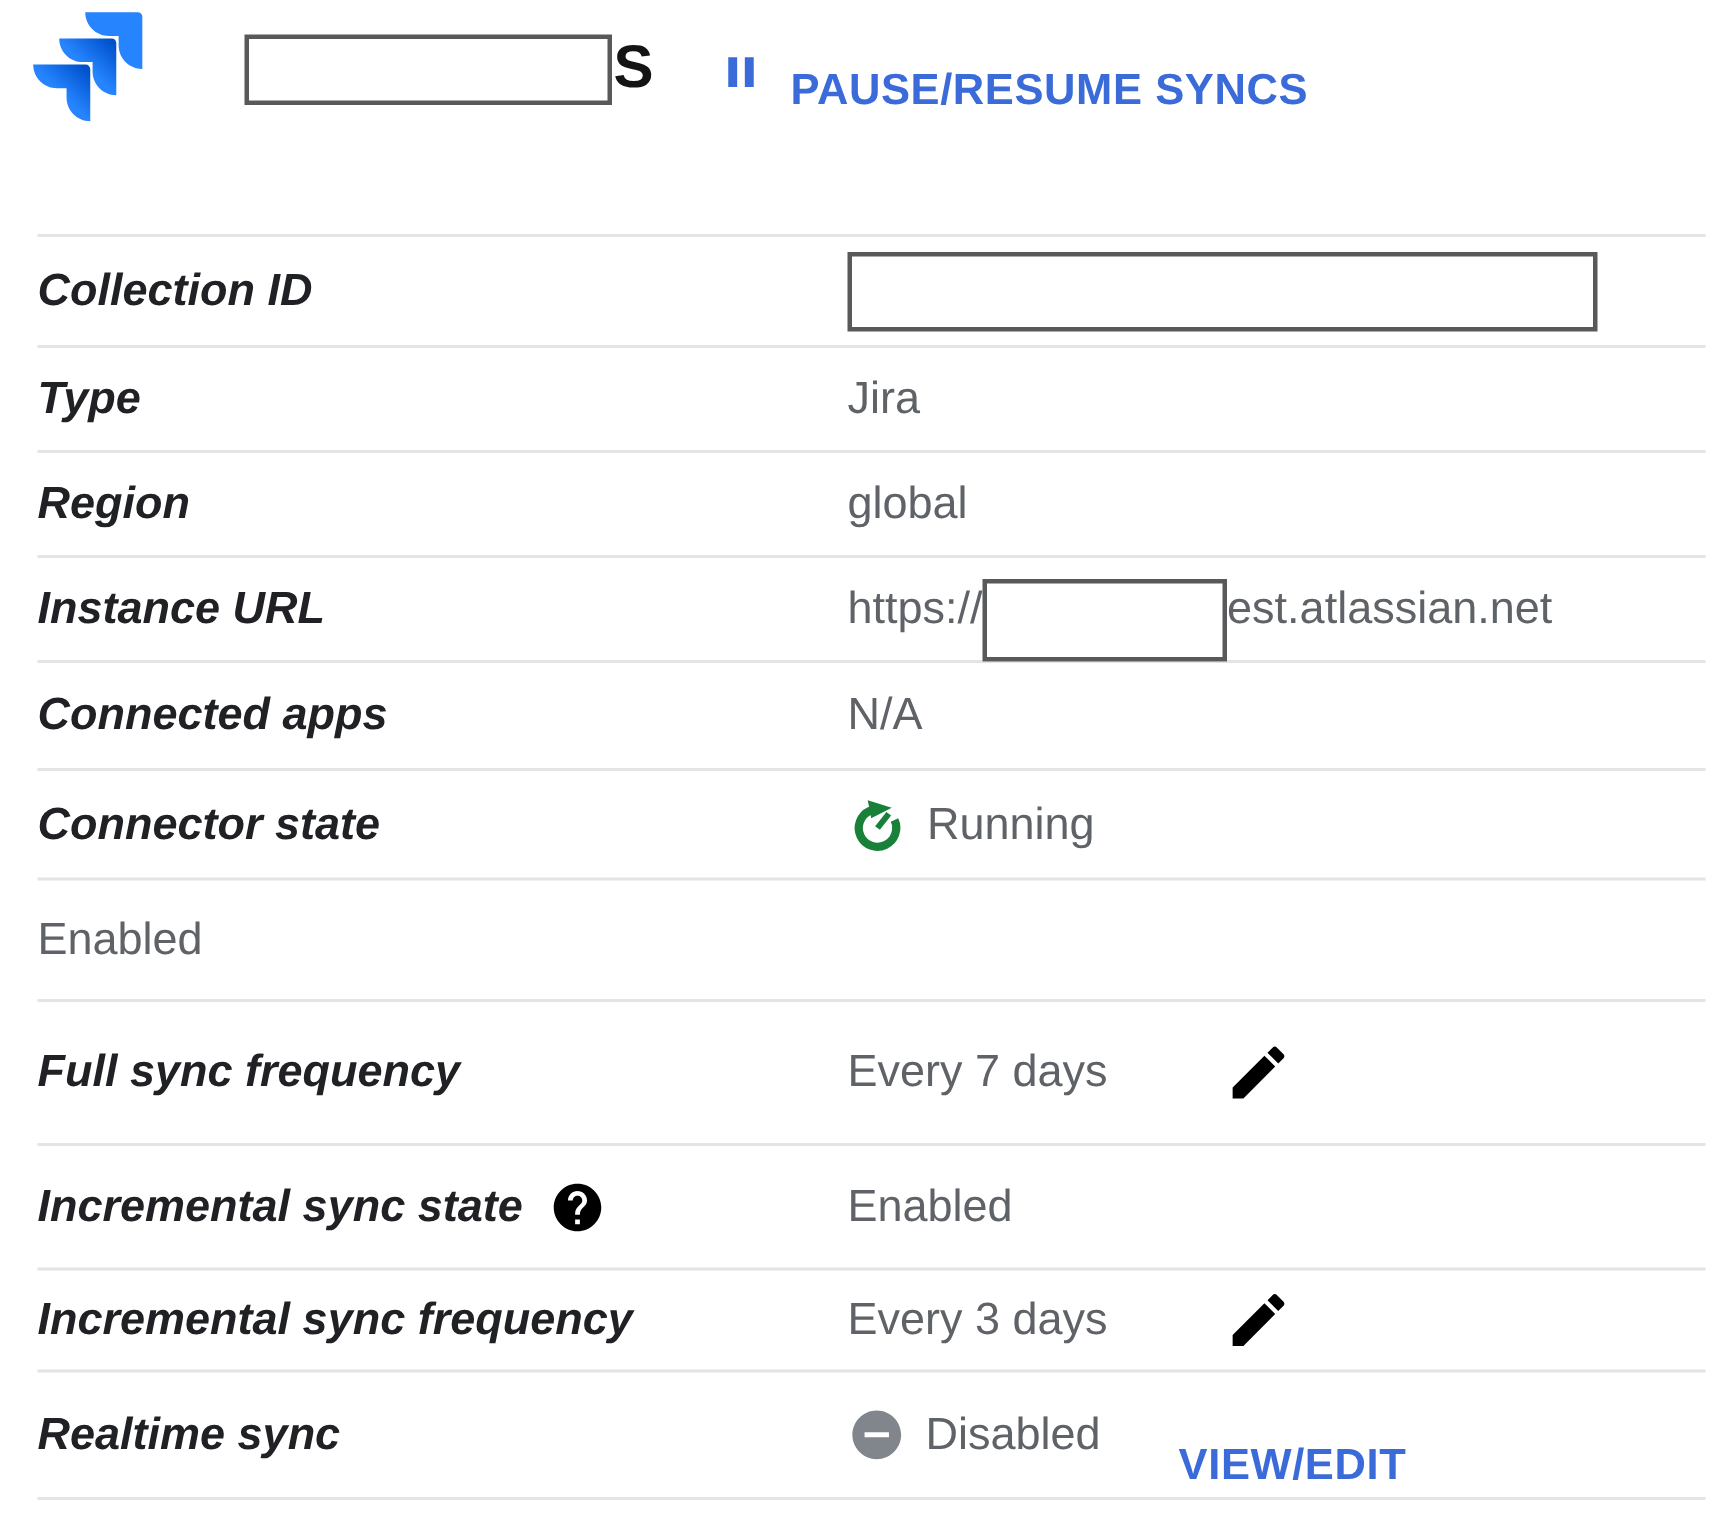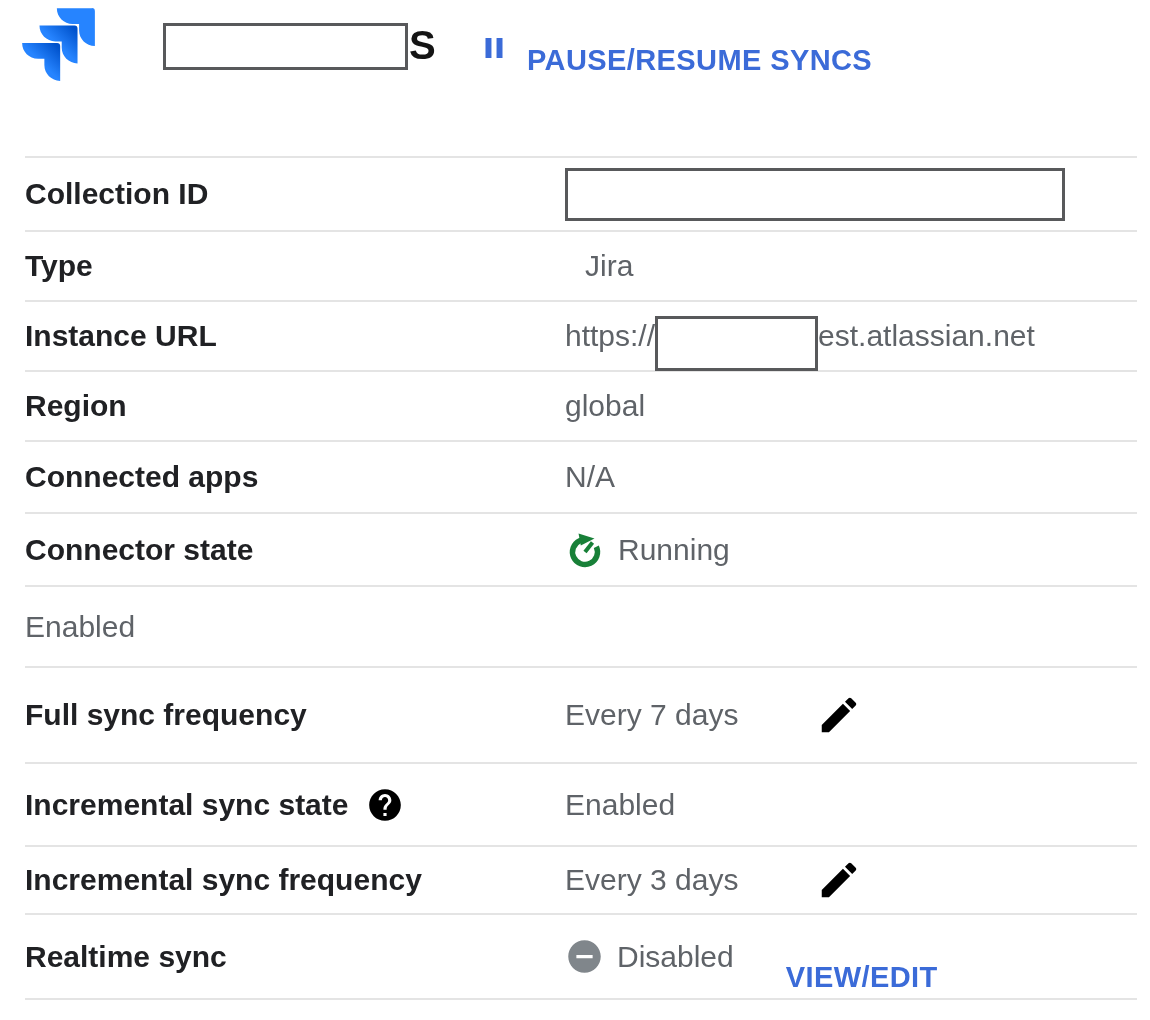--- a/index.html
+++ b/index.html
@@ -29,32 +29,32 @@
   }
   .pause-icon svg { display:block; }
   .pause-label {
     font-size:29px; font-weight:bold; color:#3b6bd8; letter-spacing:0.4px; white-space:nowrap;margin-top:24px;
   }
 
   
   .table { margin:0 13px 0 25px; border-top:2px solid #e4e4e4; }
   .row { display:flex; align-items:center; border-bottom:2px solid #e4e4e4; }
   .row:nth-child(1){ height:74px; }
-  .row:nth-child(2){ height:70px;gap:20px; }
+  .row:nth-child(2){ height:70px; }
   .row:nth-child(3){ height:70px; }
   .row:nth-child(4){ height:70px; }
   .row:nth-child(5){ height:72px; }
   .row:nth-child(6){ height:73px; }
   .row:nth-child(7){ height:81px; }
   .row:nth-child(8){ height:96px; }
   .row:nth-child(9){ height:83px; }
   .row:nth-child(10){ height:68px; }
   .row:nth-child(11){ height:85px; }
 
-  .label-cell { width:540px; flex-shrink:0; display:flex; align-items:center; gap:18px; }
+  .label-cell { width:540px; flex-shrink:0; display:flex; align-items:center; gap:18px;font-style:italic; }
   .label { font-size:30px; font-weight:bold; color:#202124; white-space:nowrap; }
   .help-icon { display:inline-flex; cursor:pointer; }
   .help-icon svg { display:block; }
 
   .value-cell { display:flex; align-items:center; font-size:30px; color:#5f6368; min-width:0; }
   .value-text { white-space:nowrap; }
 
   .id-redaction { width:500px; height:53px; background:#fff; border:3px solid #58595b; }
   .url-redaction {
     width:163px; height:55px; background:#fff; border:3px solid #58595b;
@@ -120,35 +120,35 @@
     <div class="label-cell">
       <span class="label">Type</span>
     </div>
     <div class="value-cell">
       <span class="value-text">Jira</span>
     </div>
   </div>
 
   <div class="row">
     <div class="label-cell">
+      <span class="label">Region</span>
+    </div>
+    <div class="value-cell">
+      <span class="value-text">global</span>
+    </div>
+  </div>
+
+  <div class="row">
+    <div class="label-cell">
       <span class="label">Instance URL</span>
     </div>
     <div class="value-cell">
       <span class="value-text">https://</span>
       <span class="url-redaction"></span>
       <span class="value-text">est.atlassian.net</span>
-    </div>
-  </div>
-
-  <div class="row">
-    <div class="label-cell">
-      <span class="label">Region</span>
-    </div>
-    <div class="value-cell">
-      <span class="value-text">global</span>
     </div>
   </div>
 
   <div class="row">
     <div class="label-cell">
       <span class="label">Connected apps</span>
     </div>
     <div class="value-cell">
       <span class="value-text">N/A</span>
     </div>

